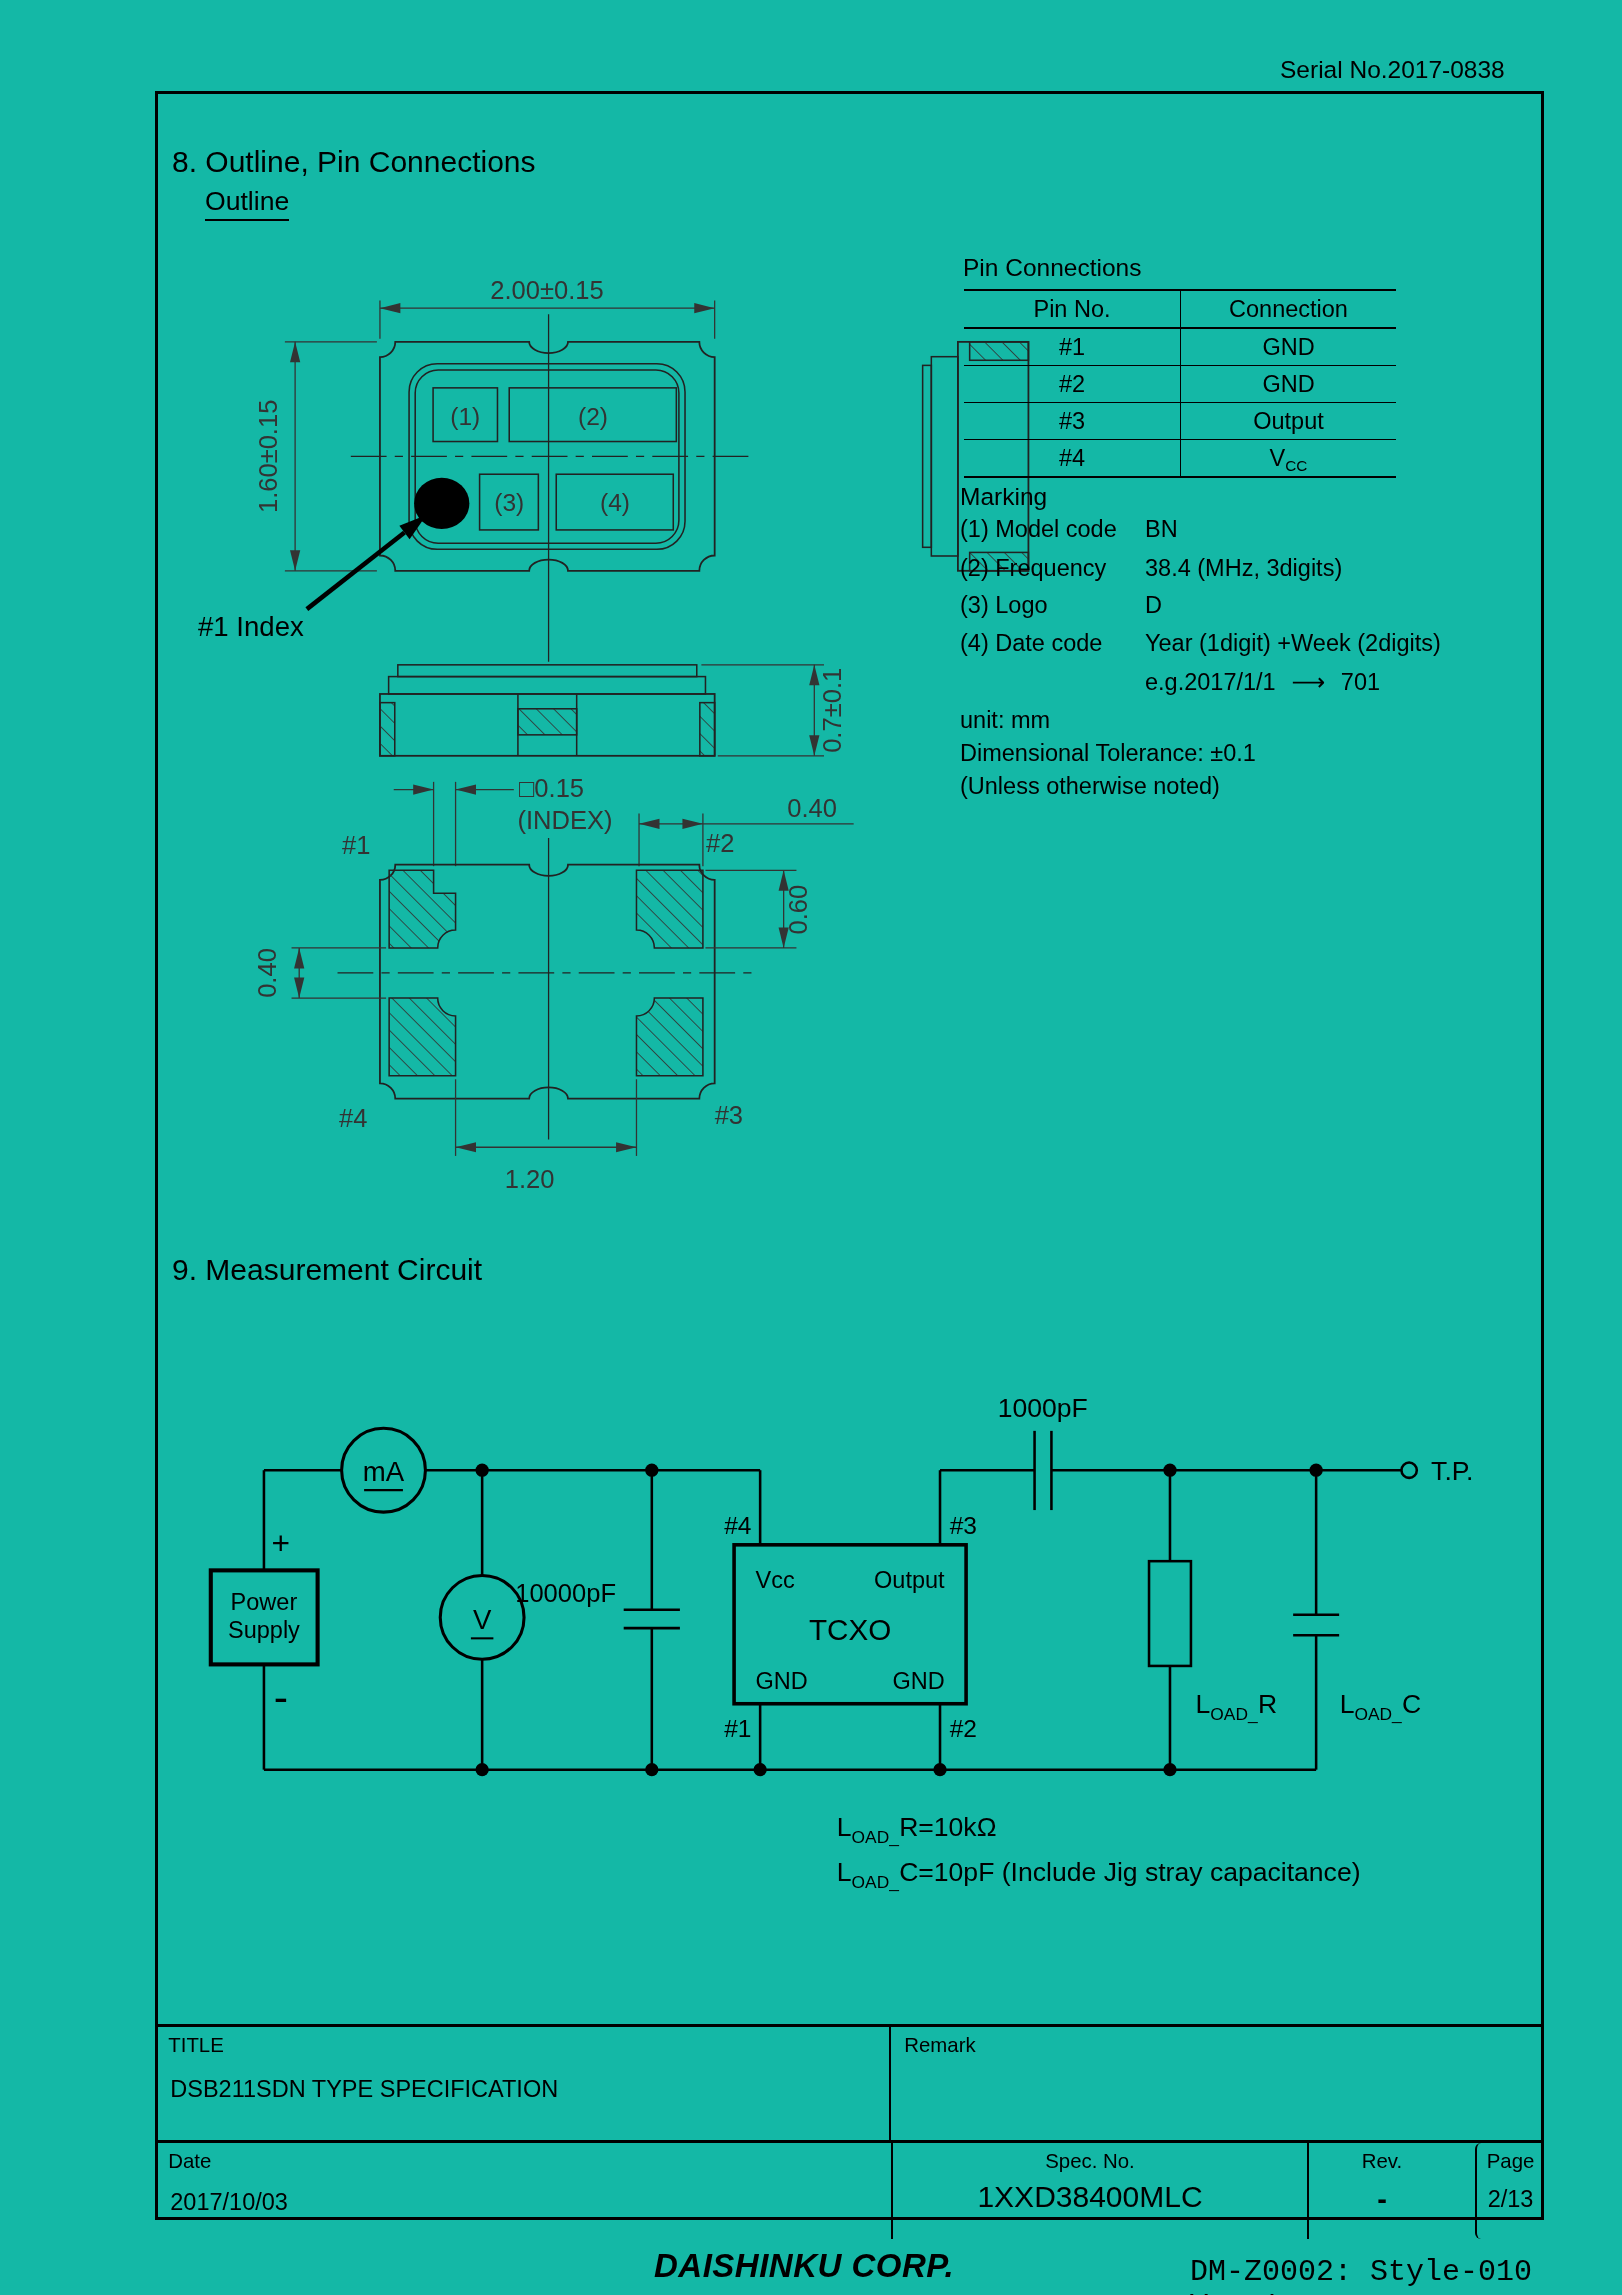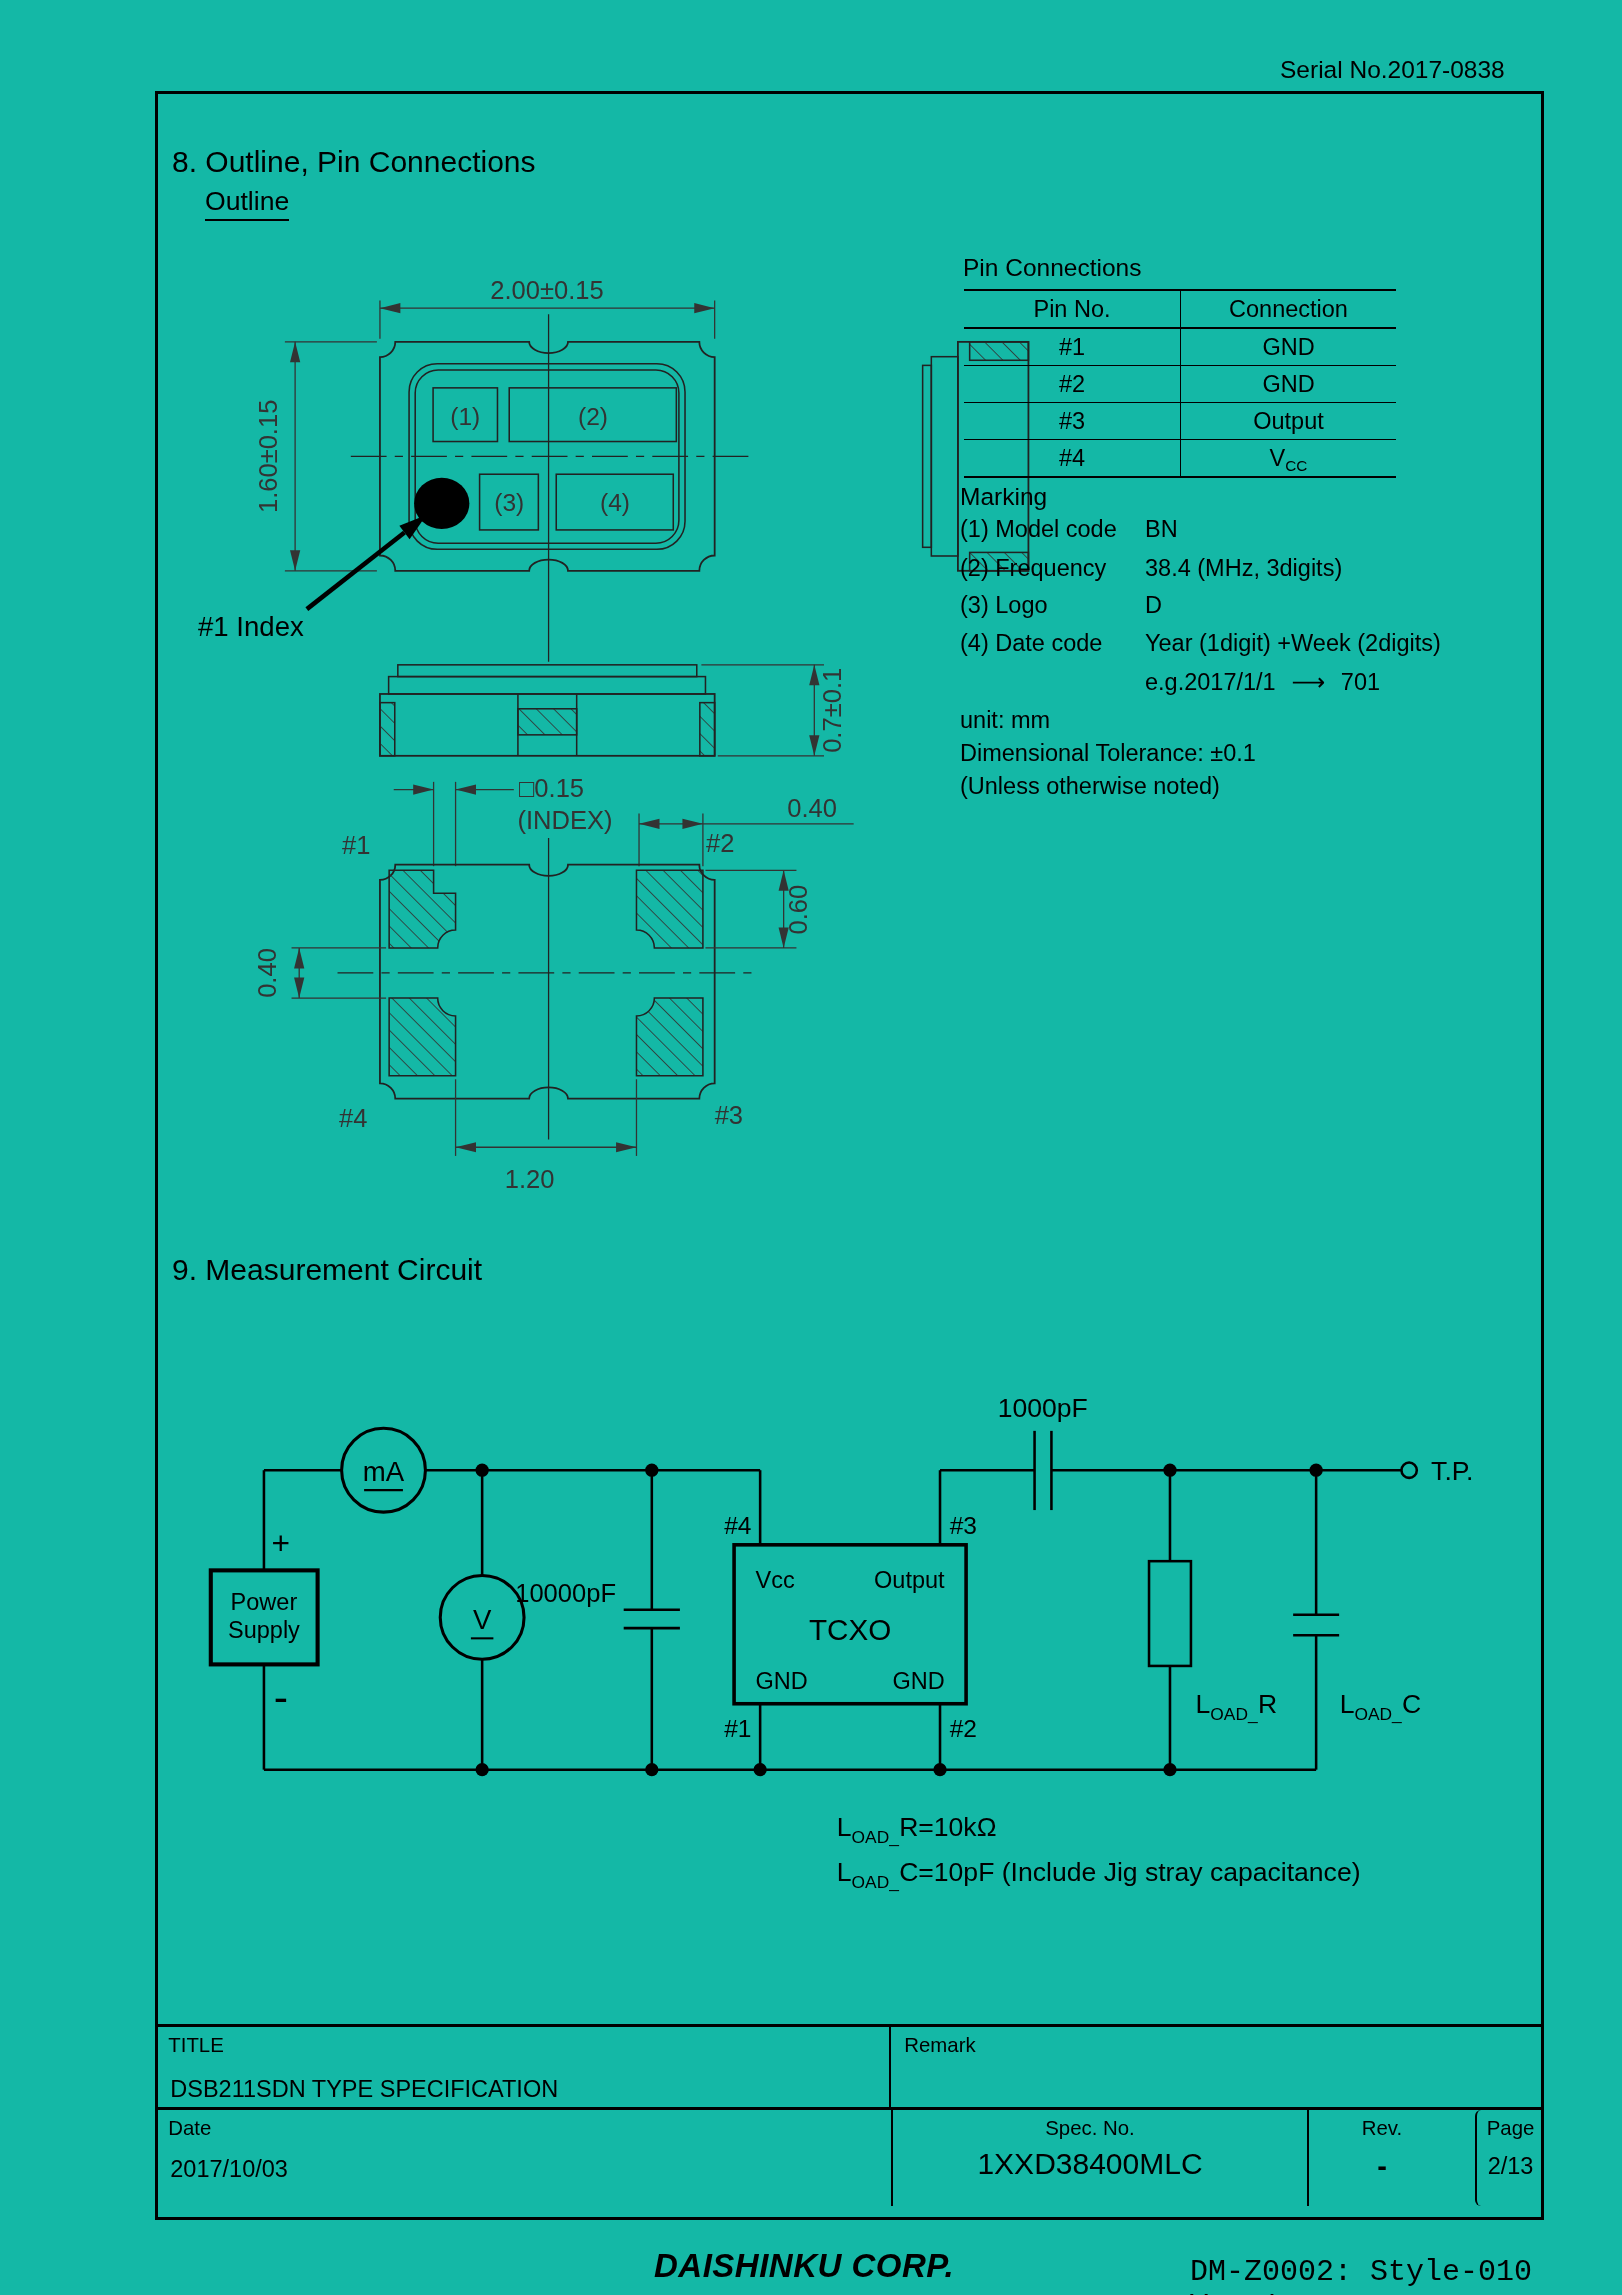--- a/index.html
+++ b/index.html
@@ -16,21 +16,21 @@
           border-top:2px solid #000;border-bottom:2px solid #000;}
   .pt-row{display:flex;height:36px;border-bottom:1.5px solid #000;}
   .pt-row.header{border-bottom:2px solid #000;}
   .pt-row.last{border-bottom:none;}
   .pt-c1{width:216px;text-align:center;font-size:23.5px;line-height:36px;}
   .pt-c2{flex:1;border-left:1.5px solid #000;text-align:center;font-size:23.5px;line-height:36px;}
   .sub{font-size:15.3px;vertical-align:-5.1px;text-align:right;}
   
   .tb{position:absolute;left:155px;top:2024px;width:1389px;height:196px;
       border-top:3.6px solid #000;box-sizing:border-box;}
-  .tb-row1{display:flex;height:83px;border-bottom:3.6px solid #000;box-sizing:border-box;}
+  .tb-row1{display:flex;height:116px;border-bottom:3.6px solid #000;box-sizing:border-box;}
   .tb-row2{display:flex;height:96px;box-sizing:border-box;gap:20px;}
   .tb-cell{box-sizing:border-box;position:relative;}
   .bl4{border-left:2px solid #000;}
   .lbl{font-size:20.4px;position:absolute;left:13.3px;top:7.2px;}
   .lblc{font-size:20.4px;position:absolute;width:100%;text-align:center;top:7.2px;}
   .val{font-size:23.5px;position:absolute;left:15.3px;top:49px;white-space:nowrap;}
   .valc{position:absolute;width:100%;text-align:center;}
   .footer-co{position:absolute;left:654px;top:2247px;font-size:33px;
              font-weight:bold;font-style:italic;letter-spacing:0.5px;}
   .footer-doc{position:absolute;left:1190px;top:2255px;font-size:30px;font-family:Liberation Mono, monospace;}

